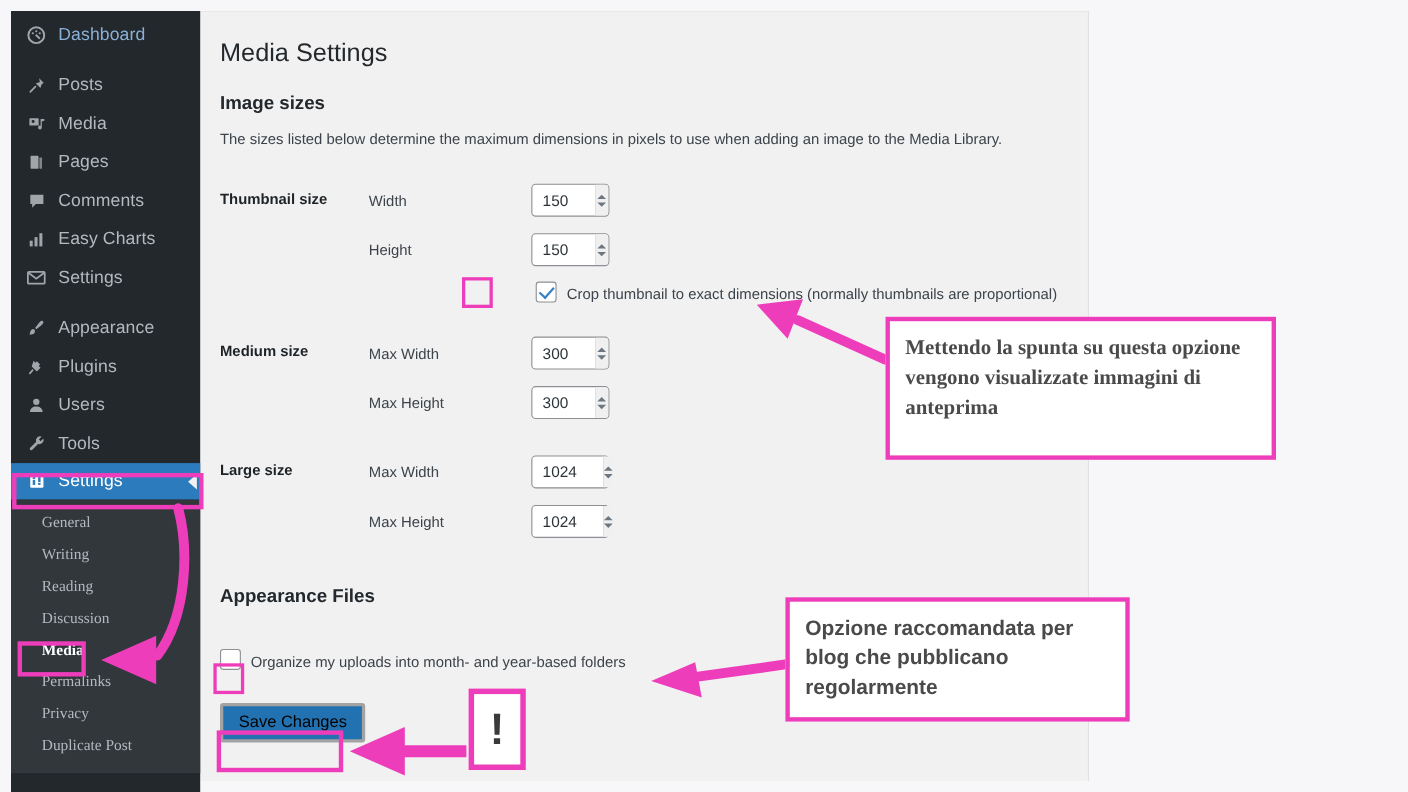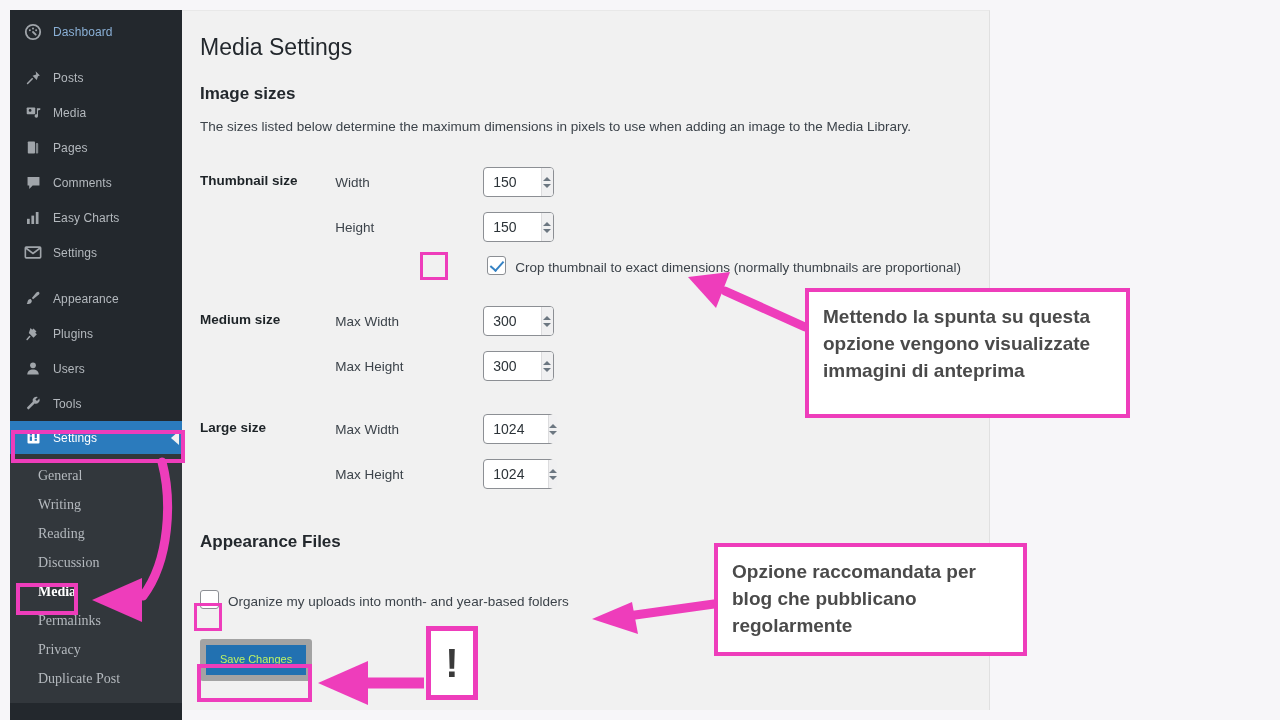--- a/index.html
+++ b/index.html
@@ -46,21 +46,21 @@
     width: 22px;
     height: 20px;
     margin-right: 9px;
     display: flex;
     align-items: center;
     justify-content: center;
     flex: 0 0 22px;
     color: #a0a5aa;
   }
   .menu-item .menu-icon svg { display:block; }
-  .menu-label { font-size: 12px; letter-spacing: .1px; white-space: nowrap; }
+  .menu-label { font-size: 16px; letter-spacing: .1px; white-space: nowrap; }
   .menu-gap { height: 11px; }
 
   .menu-item.current {
     background: #2b7bbd;
     color: #fff;
     height: 33px;
   }
   .menu-item.current .menu-label { color: #ffffff; }
   .menu-item.current .menu-icon { color: #ffffff; }
   .current-arrow {
@@ -225,23 +225,23 @@
   h2.uploading {
     font-size: 17px;
     font-weight: 600;
     color: #23282d;
     margin: 34px 0 0 0;
   }
 
   .btn-primary {
     display: inline-block;
     background: #2271b1;
-    border: 6px solid #a3a3a3;
-    color: #bef264;
-    font-size: 11px;
+    border: 3px solid #a3a3a3;
+    color: #000000;
+    font-size: 15px;
     padding: 7px 14px 8px 14px;
     border-radius: 3px;
     line-height: 15px;
   }
 
   
   #overlay {
     position: absolute;
     inset: 0;
     z-index: 40;
@@ -557,20 +557,20 @@
       <line x1="424" y1="683" x2="365" y2="683" stroke="#ee3dbb" stroke-width="11" stroke-linecap="butt"></line>
       <polygon points="318,683 368,661 368,705" fill="#ee3dbb"></polygon>
     </svg>
 
     <div class="hl-box" style="left:11px; top:430px; width:174px; height:33px;"></div>
     <div class="hl-box" style="left:16px; top:583px; width:62px; height:32px;"></div>
     <div class="hl-box thin" style="left:420px; top:252px; width:28px; height:28px;"></div>
     <div class="hl-box thin" style="left:194px; top:603px; width:28px; height:28px;"></div>
     <div class="hl-box" style="left:197px; top:664px; width:115px; height:38px;"></div>
 
-    <div class="callout" style="left:805px; top:288px; width:325px; height:130px;">Mettendo la spunta su questa opzione vengono visualizzate immagini di anteprima</div>
+    <div class="callout" style="left:805px; top:288px; width:355px; height:130px;font-family:Liberation Serif, serif;">Mettendo la spunta su questa opzione vengono visualizzate immagini di anteprima</div>
 
     <div class="callout" style="left:714px; top:543px; width:313px; height:113px;">Opzione raccomandata per blog che pubblicano regolarmente</div>
 
     <div class="excl-box" style="left:426px; top:626px; width:52px; height:74px;">!</div>
   </div>
 
 </div>
 
 </body></html>

